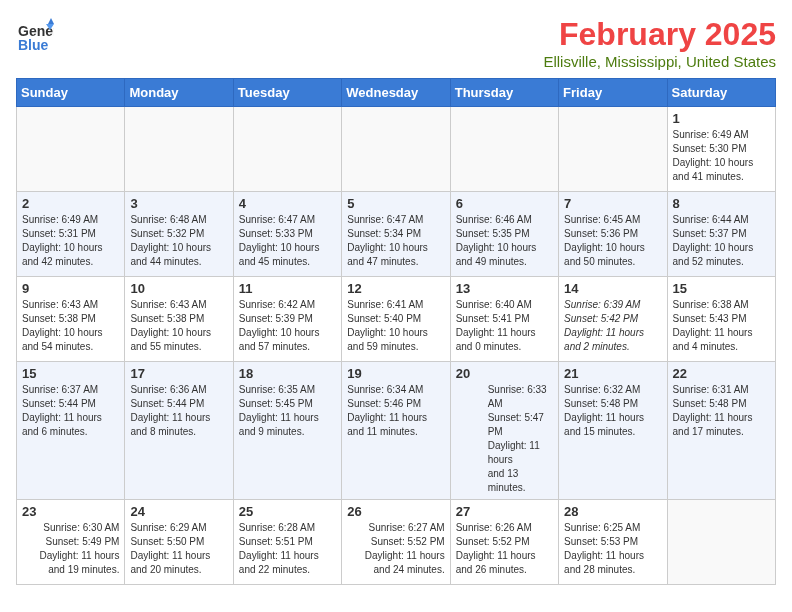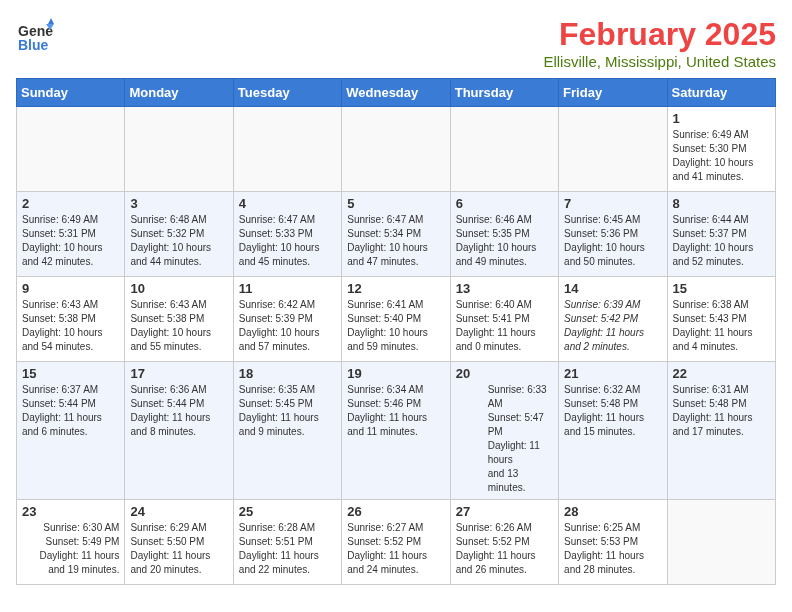--- a/index.html
+++ b/index.html
@@ -294,21 +294,21 @@
         </td>
         <td>
           <span class="day-num">25</span>
           <div class="day-info" style="white-space: pre-line;">Sunrise: 6:28 AM
 Sunset: 5:51 PM
 Daylight: 11 hours
 and 22 minutes.</div>
         </td>
         <td>
           <span class="day-num">26</span>
-          <div class="day-info" style="white-space: pre-line;">Sunrise: 6:27 AM
+          <div class="day-info" style="white-space: pre-line; text-align: right;">Sunrise: 6:27 AM
 Sunset: 5:52 PM
 Daylight: 11 hours
 and 24 minutes.</div>
         </td>
         <td>
           <span class="day-num">27</span>
           <div class="day-info" style="white-space: pre-line;">Sunrise: 6:26 AM
 Sunset: 5:52 PM
 Daylight: 11 hours
 and 26 minutes.</div>

